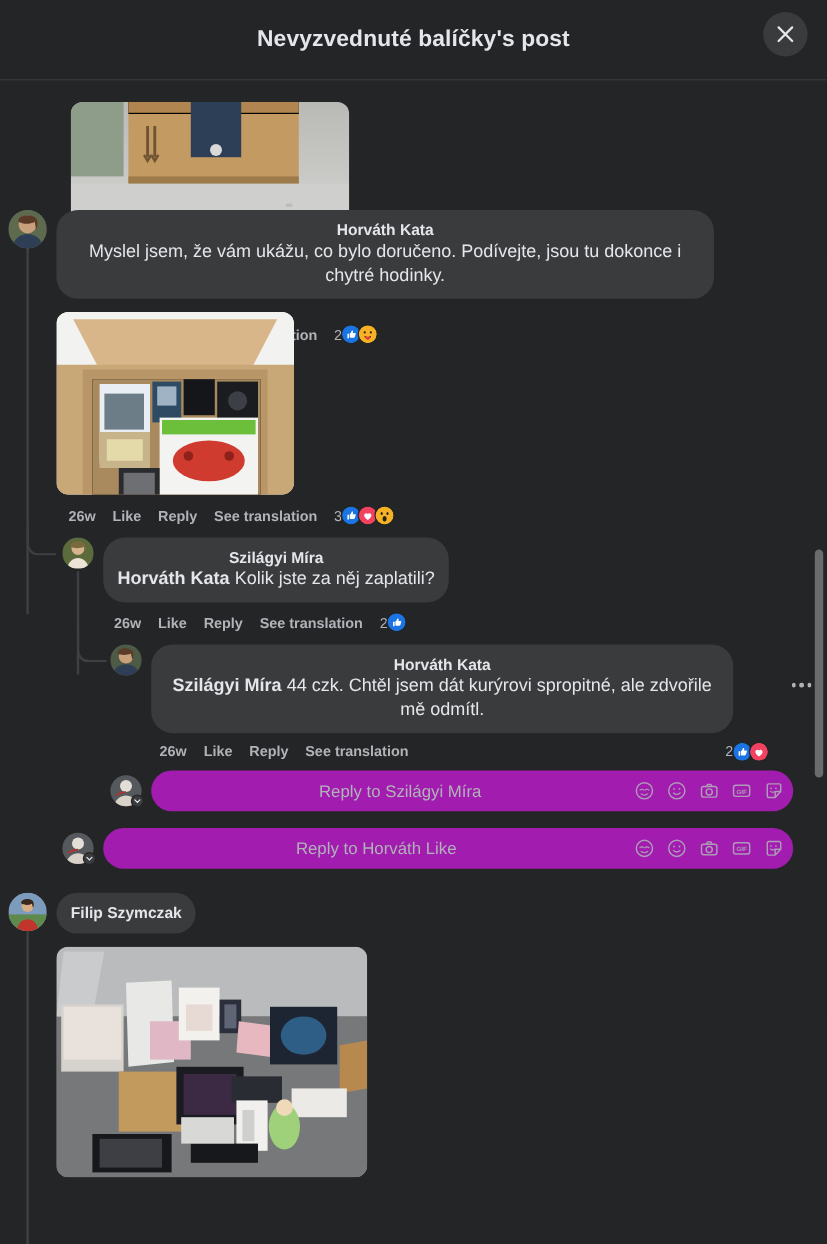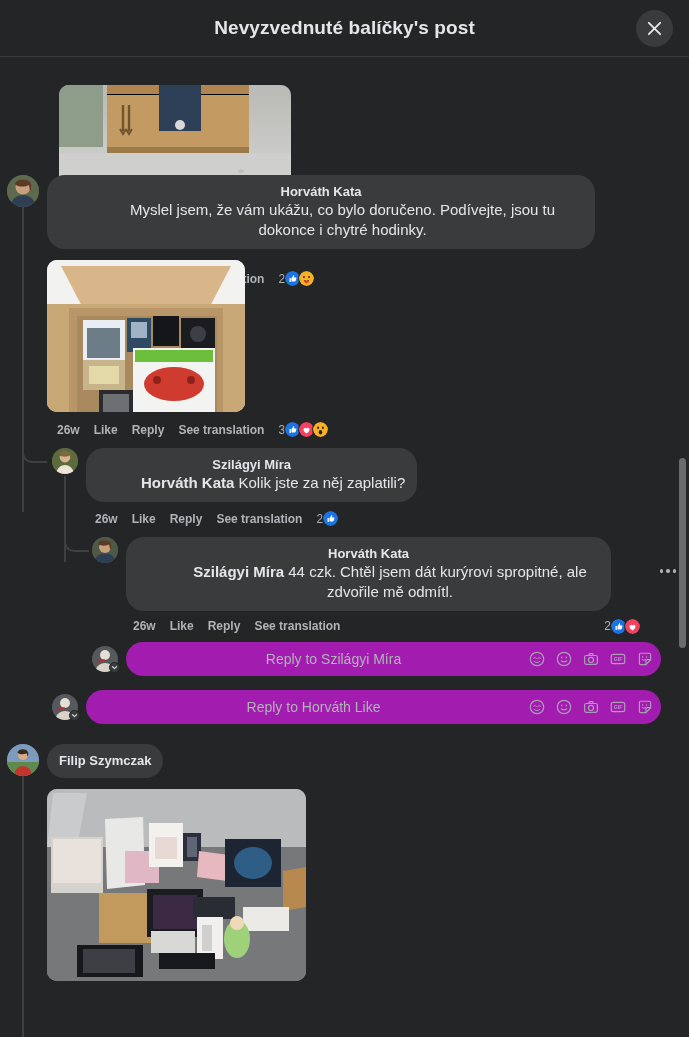--- a/index.html
+++ b/index.html
@@ -6,21 +6,21 @@
   html, body {
     width: 689px; height: 1037px;
     background: #18191a;
     font-family: "Liberation Sans", sans-serif;
     overflow: hidden;
   }
   #root { position: relative; width: 689px; height: 1037px; background: #242526; overflow: hidden; }
 
   
   .header {
-    position: absolute; top: 0; left: 0; width: 689px; height: 57px;
+    position: absolute; top: 0; left: 0; width: 689px; height: 67px;
     background: #242526;
     border-bottom: 1px solid #3a3b3c;
     display: flex; align-items: center; justify-content: center;
     z-index: 30;
   }
   .header-title {
     font-size: 19px; font-weight: bold; color: #e4e6eb; letter-spacing: .1px;
   }
   .close-btn {
     position: absolute; right: 16px; top: 10px;
@@ -54,21 +54,21 @@
   }
   .avatar svg { display: block; }
   .av-32 { width: 32px; height: 32px; }
   .av-26 { width: 26px; height: 26px; }
 
   .bubble {
     background: #3a3b3c; border-radius: 18px; padding: 8px 12px 9px 12px;
     display: inline-block; max-width: 540px;
   }
   .cname { font-size: 13px; font-weight: bold; color: #e4e6eb; line-height: 17px; }
-  .ctext { font-size: 15px; color: #e4e6eb; line-height: 20px; margin-left: 43px; }
+  .ctext { font-size: 15px; color: #e4e6eb; line-height: 20px; }
   .mention { font-weight: bold; color: #e4e6eb; }
 
   
   .actions { display: flex; align-items: center; gap: 14px; }
   .act { font-size: 12px; font-weight: bold; color: #b0b3b8; cursor: pointer; }
   .act.time { font-weight: bold; }
 
   .reactpill { display: inline-flex; align-items: center; gap: 0; }
   .rcount { font-size: 12px; color: #b0b3b8; margin-right: 2px; }
   .rchip { width: 17px; height: 17px; border-radius: 50%; display: inline-block; margin-left: -3px;

